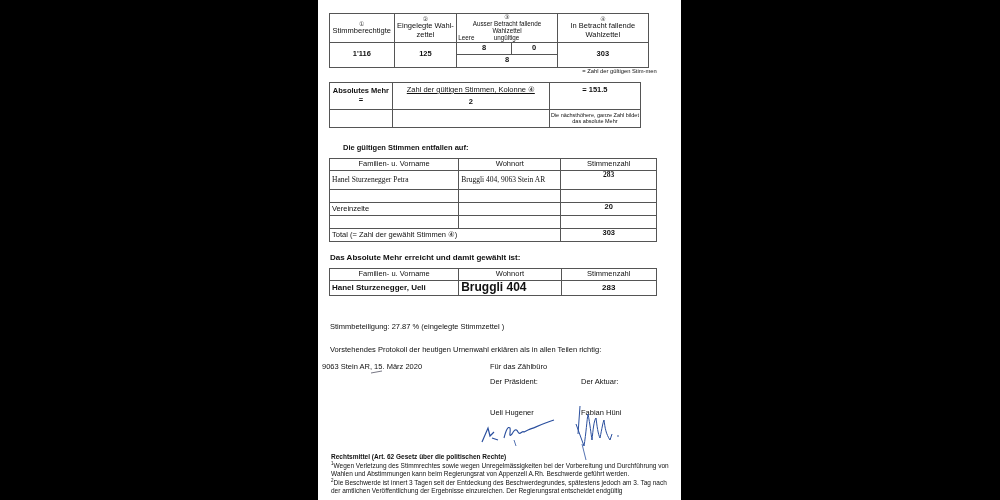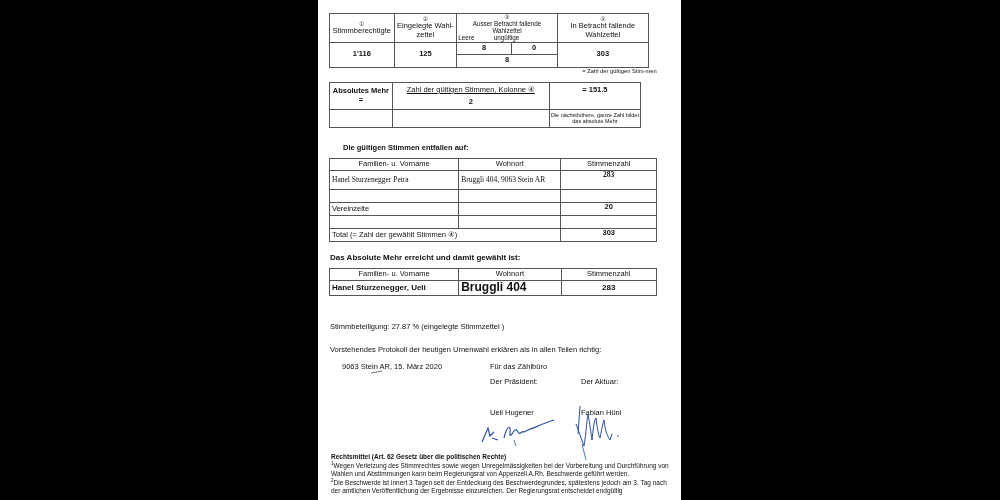--- a/index.html
+++ b/index.html
@@ -128,21 +128,21 @@
     <tr style="height:14px;">
       <td class="left b" style="font-size:8px;">Hanel Sturzenegger, Ueli</td>
       <td class="left b" style="font-size:12px;">Bruggli 404</td>
       <td class="b" style="font-size:8px;">283</td>
     </tr>
   </tbody>
     </table>
 
   <div class="txt" style="left:12px; top:322px;">Stimmbeteiligung: 27.87 % (eingelegte Stimmzettel )</div>
   <div class="txt" style="left:12px; top:345px;">Vorstehendes Protokoll der heutigen Urnenwahl erklären als in allen Teilen richtig:</div>
-  <div class="txt" style="left:24px; top:362px;text-align:right;">9063 Stein AR, 15. März 2020</div>
+  <div class="txt" style="left:4px; top:362px;text-align:right;">9063 Stein AR, 15. März 2020</div>
   <div class="txt" style="left:172px; top:362px;">Für das Zählbüro</div>
   <div class="txt" style="left:172px; top:377px;">Der Präsident:</div>
   <div class="txt" style="left:263px; top:377px;">Der Aktuar:</div>
   <div class="txt" style="left:172px; top:408px;">Ueli Hugener</div>
   <div class="txt" style="left:263px; top:408px;">Fabian Hüni</div>
 
   <svg class="abs" style="left:52px; top:369px;" width="14" height="6">
     <path d="M1 4 L12 2" stroke="#556" stroke-width="0.8" fill="none"></path>
   </svg>
 

